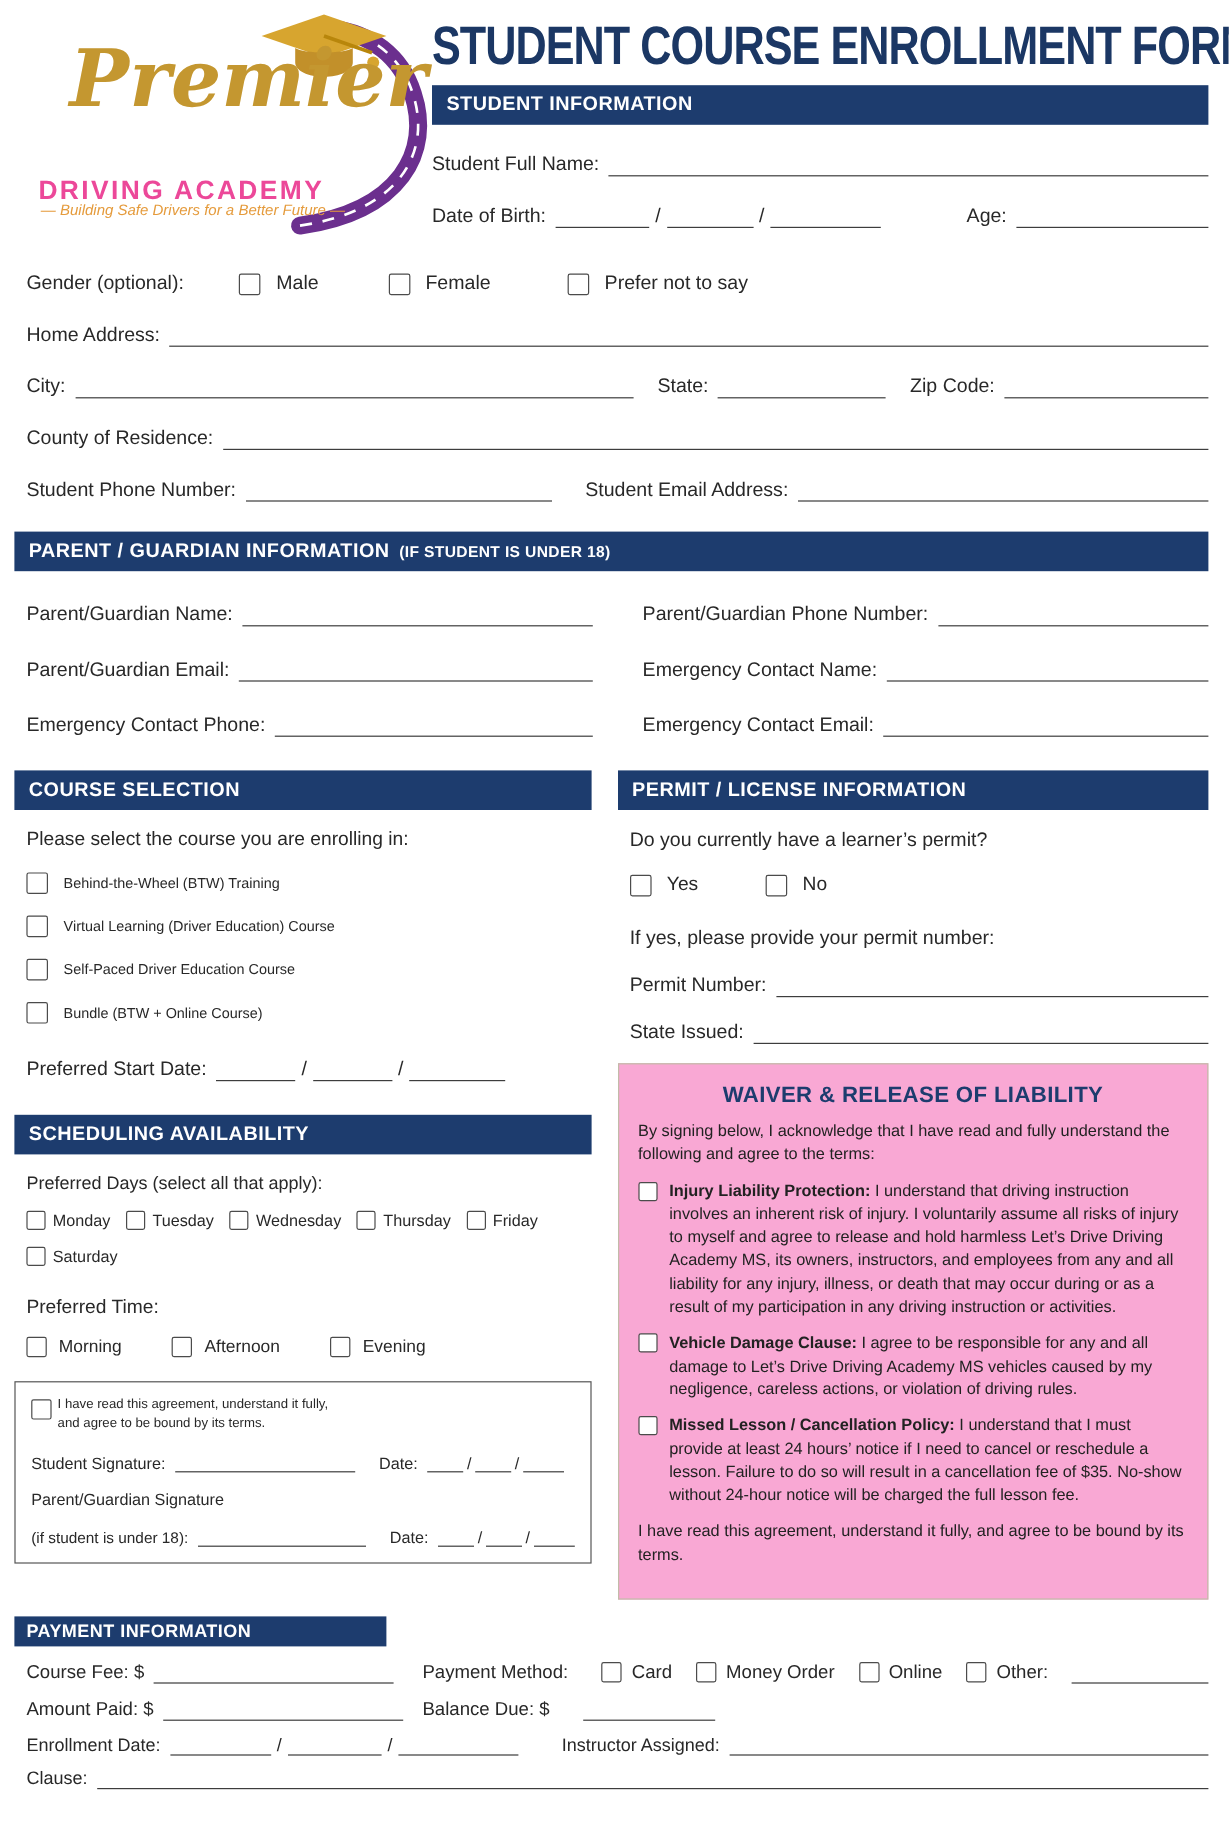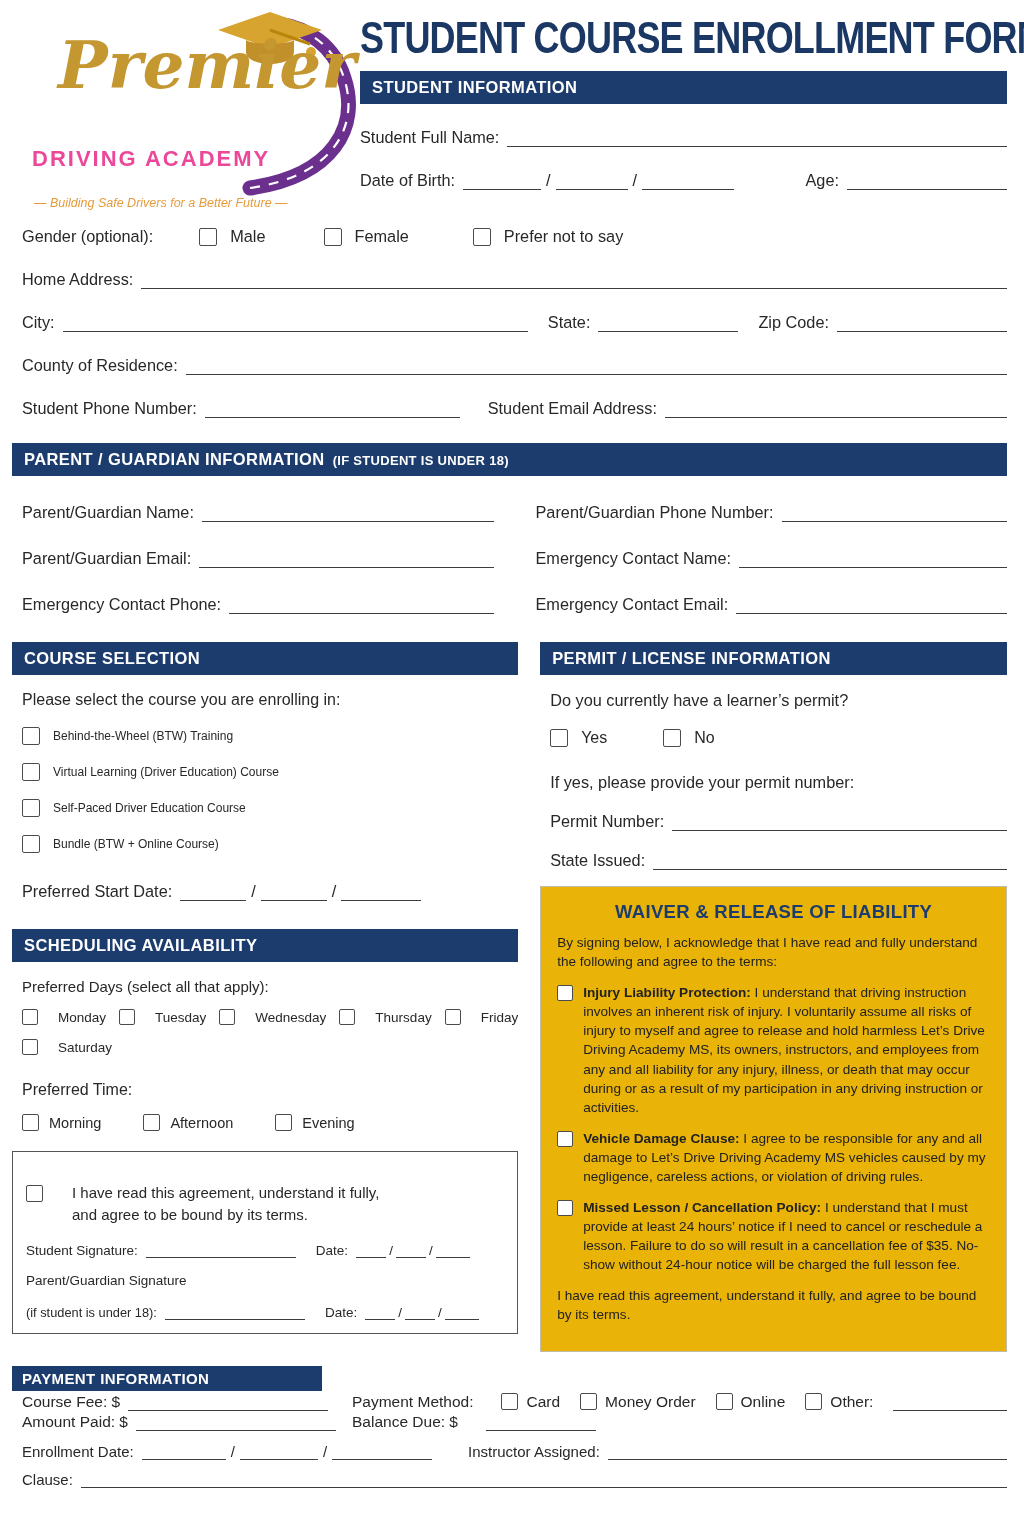--- a/index.html
+++ b/index.html
@@ -24,21 +24,21 @@
   .ml20{margin-left:20px}.ml28{margin-left:28px}.ml36{margin-left:36px}
 
   
   .header-flex{display:flex;}
   .logo{position:relative;width:348px;height:196px;flex:0 0 348px;}
   .logo-art{position:absolute;left:0;top:0;width:348px;height:196px;}
   .logo-script{position:absolute;left:46px;top:18px;font-family:"DejaVu Serif",serif;
                font-style:italic;font-weight:bold;font-size:66px;color:#c49730;z-index:2;}
   .logo-sub{position:absolute;left:20px;top:138px;font-size:22px;font-weight:bold;
             letter-spacing:2px;color:#ec4899;z-index:2;}
-  .logo-tagline{position:absolute;left:22px;top:188px;font-size:12.5px;font-style:italic;
+  .logo-tagline{position:absolute;left:22px;top:160px;font-size:12.5px;font-style:italic;
                 color:#e59b3c;z-index:2;white-space:nowrap;}
   .header-right{flex:1;min-width:0;padding-top:6px;}
   .form-title{margin:0 0 10px 0;color:#1b3764;font-size:45px;font-weight:bold;line-height:1.05;
               white-space:nowrap;letter-spacing:-1px;transform:scaleX(.8);transform-origin:left bottom;}
   .hr-row{margin-top:23px;}
 
   
   .fw{padding-left:10px;}
   .mt24{margin-top:23px;}
   .gender-row .g1{margin-left:38px}.gender-row .g2{margin-left:58px}.gender-row .g3{margin-left:64px}
@@ -51,52 +51,52 @@
   
   .twocol{display:flex;gap:22px;margin-top:28px;}
   .col-l{flex:0 0 450px;}
   .col-r{flex:1;min-width:0;}
   .intro{margin:16px 0 0 10px;font-size:16px;}
   .copt{margin:18px 0 0 10px;font-size:12px;}
   .startdate{margin:28px 0 0 10px;max-width:400px;}
   .subl{margin:16px 0 0 10px;font-size:15px;}
   .subl2{margin:26px 0 0 10px;font-size:16px;}
   .days-row{display:flex;gap:13px;margin:14px 0 0 10px;font-size:13.5px;}
-  .days-row .cbi{gap:20px;}
+  .days-row .cbi{gap:6px;}
   .days-row .cb{width:14px;height:14px;border-width:1.5px;}
   .times-row{display:flex;gap:42px;margin:15px 0 0 10px;font-size:14.5px;}
   .times-row .cbi{gap:10px;}
   .times-row .cb{width:15px;height:15px;}
 
   .q{margin:16px 0 0 10px;font-size:16.3px;}
   .yn-row{display:flex;gap:56px;margin:19px 0 0 10px;font-size:16px;align-items:center;}
   .pl-row{margin:19px 0 0 10px;}
 
   
   .agreement-box{border:1.6px solid #555;margin-top:20px;padding:11px 13px 13px;}
-  .ag-cb-row{display:flex;gap:29px;font-size:15px;line-height:1.45;margin-top:19px;}
+  .ag-cb-row{display:flex;gap:5px;font-size:11px;line-height:1.45;}
   .ag-cb-row .cb{margin-top:3px;width:15px;height:15px;}
   .ag-sig{font-size:13.5px;margin-top:15px;}
   .ag-sig .line{height:16px;}
   .ag-sig .sl{padding:0 3px;}
   .ag-parent{font-size:13.5px;margin-top:15px;}
   .ag-note{font-size:12.8px;}
 
   
-  .waiver{background:#eab308;border:1px solid #c3bba9;margin-top:16px;padding:12px 16px 13px;}
+  .waiver{background:#f9a8d4;border:1px solid #c3bba9;margin-top:16px;padding:12px 16px 13px;}
   .waiver-title{color:#1d3c6e;font-size:18.5px;font-weight:bold;text-align:center;letter-spacing:.3px;margin:2px 0 10px;}
   .w-txt{font-size:13.6px;line-height:1.42;color:#222;}
   .w-clause{display:flex;gap:10px;margin-top:11px;}
   .w-clause .cb{width:14px;height:14px;margin-top:2px;border-width:1.5px;}
   .b{font-weight:bold;}
   .w-close{margin-top:11px;}
 
   
   .pay-bar{width:310px;box-sizing:border-box;font-size:15px;padding:4px 10px;margin-top:14px;}
-  .pay-row{display:flex;margin-top:0;font-size:15.5px;align-items:flex-end;padding-left:10px;}
+  .pay-row{display:flex;margin-top:11px;font-size:15.5px;align-items:flex-end;padding-left:10px;}
   .pay-left{flex:0 0 330px;display:flex;align-items:flex-end;}
   .pay-right{flex:1;display:flex;align-items:flex-end;gap:20px;min-width:0;}
   .pay-right .cbi{gap:8px;font-size:15.5px;}
   .pay-right .cb{width:15px;height:15px;}
 
   
   .office-head{display:flex;align-items:flex-end;gap:16px;margin-top:10px;}
   .bar-xs{width:220px;box-sizing:border-box;font-size:14px;padding:3px 10px;letter-spacing:.4px;}
   .of-row{font-size:15px;margin-top:9px;padding-left:10px;}
 </style>

